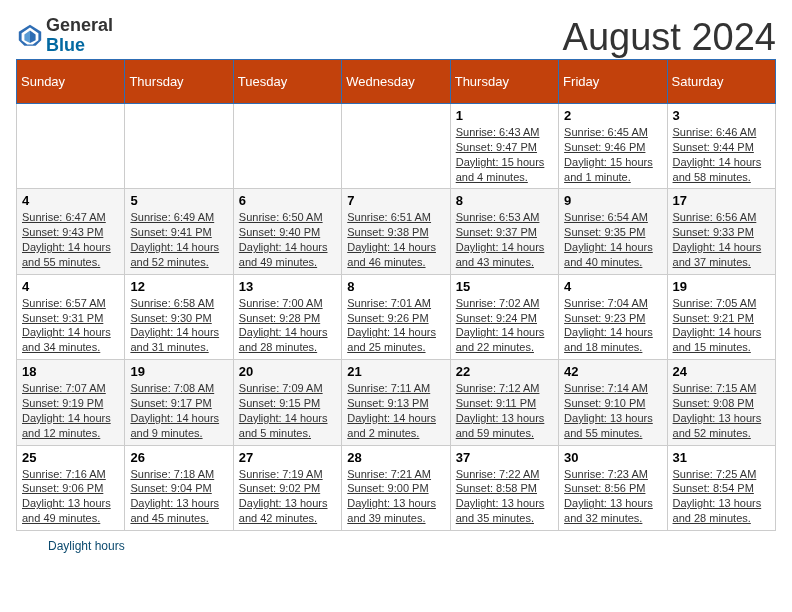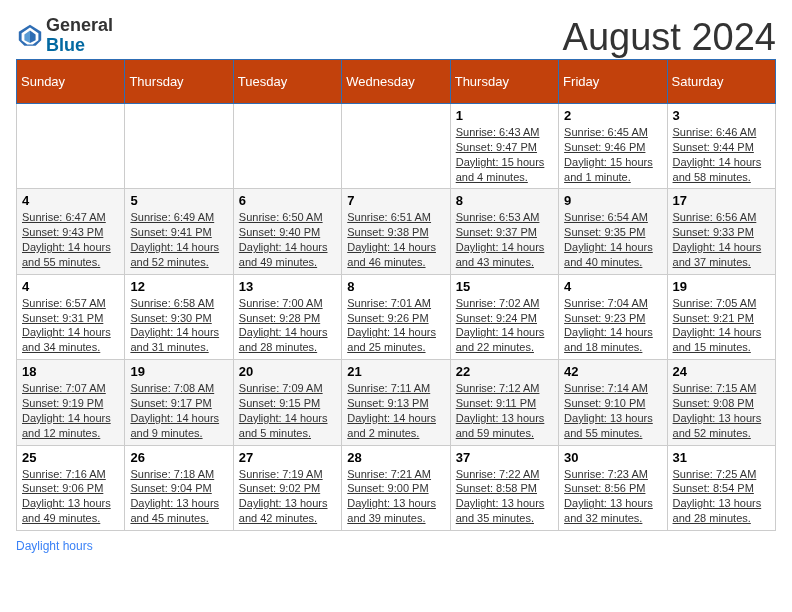--- a/index.html
+++ b/index.html
@@ -87,21 +87,22 @@
       color: #333;
       line-height: 1.35;
       text-decoration: underline;
     }
     .empty-cell {
       background: #fff !important;
     }
     .footer {
       margin-top: 8px;
       font-size: 12px;
-      color: #3b82f6;
+      color: #0c4a6e;
+      margin-left: 32px;
     }
   </style>
 </head>
 <body>
 
 <div class="header">
   <div class="logo">
     <svg class="logo-icon" viewBox="0 0 40 40">
       <polygon points="20,4 36,14 36,26 28,34 12,34 4,26 4,14" fill="#2e6db4"></polygon>
       <polygon points="20,8 32,16 32,26 24,32 16,32 8,26 8,16" fill="#fff"></polygon>

